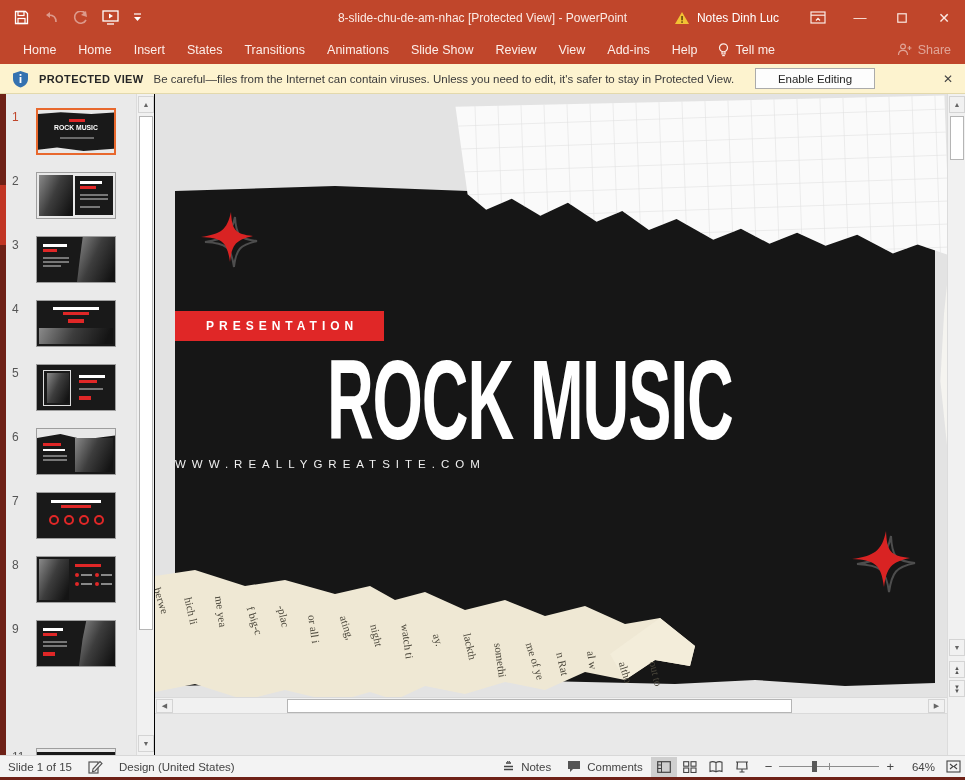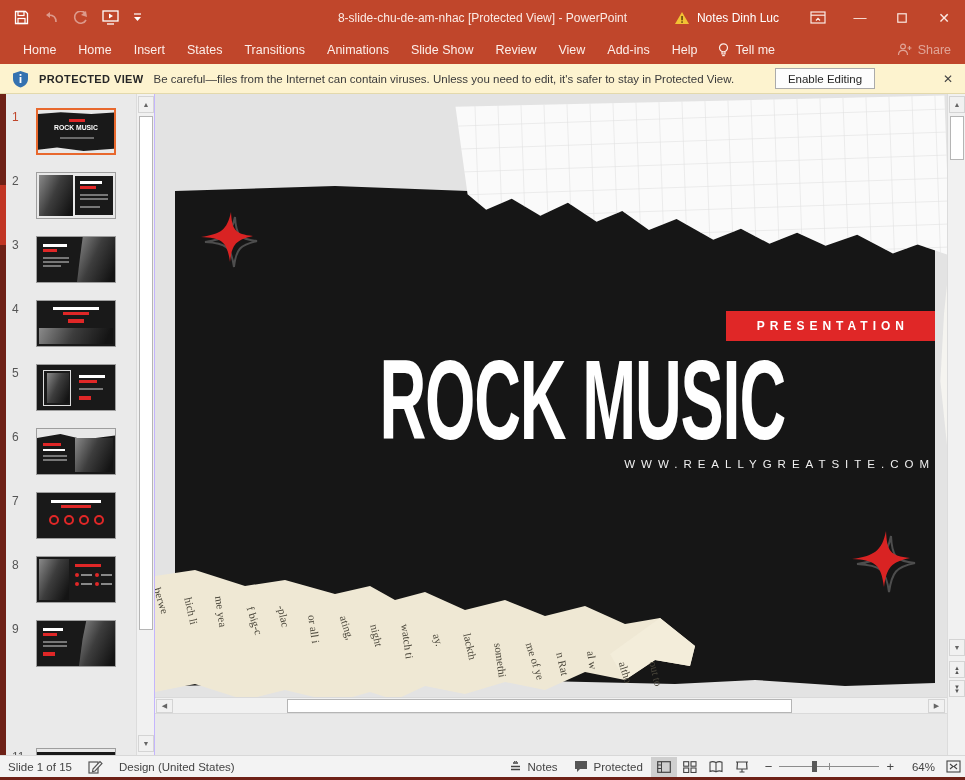--- a/index.html
+++ b/index.html
@@ -1,18 +1,18 @@
 <!DOCTYPE html>
 <html><head>
 <meta charset="utf-8">
 <style>
   * { margin:0; padding:0; box-sizing:border-box; }
   html,body { width:965px; height:780px; overflow:hidden; }
   body { font-family:"Liberation Sans", sans-serif; }
-  #app { position:relative; width:965px; height:780px; background:#c4b5fd; overflow:hidden; }
+  #app { position:relative; width:965px; height:780px; background:#000000; overflow:hidden; }
 
   
   .titlebar { position:absolute; left:0; top:0; width:965px; height:35px; background:#c0462b; color:#fff; }
   .qat { position:absolute; left:14px; top:0; height:35px; display:flex; align-items:center; gap:14px; }
   .qat .dim { opacity:.45; }
   .tb-title { position:absolute; left:0; right:0; top:0; height:35px; display:flex; align-items:center; justify-content:center; font-size:12px; color:#fbeae4; pointer-events:none; }
   .tb-right { position:absolute; right:0; top:0; height:35px; display:flex; align-items:center; }
   .tb-user { display:flex; align-items:center; gap:7px; font-size:12px; margin-right:18px; }
   .winbtn { width:42px; height:35px; display:flex; align-items:center; justify-content:center; font-size:13px; color:#fbeae4; }
   .winbtn.close { font-size:14px; }
@@ -21,42 +21,42 @@
   .menubar { position:absolute; left:0; top:35px; width:965px; height:29px; background:#c0462b; display:flex; align-items:center; }
   #ribbon-tabs { display:flex; align-items:center; margin-left:12px; }
   .tab { color:#fceee9; font-size:12.5px; padding:6px 11px; cursor:default; }
   .tellme { display:flex; align-items:center; gap:6px; color:#fceee9; font-size:12.5px; padding:6px 10px; }
   .share { position:absolute; right:14px; display:flex; align-items:center; gap:6px; color:#fff; opacity:.5; font-size:12.5px; }
 
   
   .banner { position:absolute; left:0; top:64px; width:965px; height:30px; background:#fdf3cf; border-bottom:1px solid #e3d9ac; display:flex; align-items:center; }
   .banner-label { font-weight:bold; font-size:11px; letter-spacing:.4px; color:#262626; margin:0 10px 0 10px; }
   .banner-msg { font-size:11.5px; color:#3a3a3a; }
-  .banner-btn { position:absolute; right:90px; width:100px; height:21px; background:#fdfdfd; border:1px solid #ababab; font-size:11.5px; color:#262626; display:flex; align-items:center; justify-content:center; }
+  .banner-btn { position:absolute; right:90px; width:120px; height:21px; background:#fdfdfd; border:1px solid #ababab; font-size:11.5px; color:#262626; display:flex; align-items:center; justify-content:center; }
   .banner-x { position:absolute; right:8px; width:18px; height:18px; display:flex; align-items:center; justify-content:center; color:#444; font-size:12px; }
 
   
   .main { position:absolute; left:0; top:94px; width:965px; height:661px; overflow:hidden; }
   .left-edge { position:absolute; left:0; top:0; width:6px; height:661px; background:#6e2117; }
   .left-edge .seg { position:absolute; left:0; top:91px; width:6px; height:60px; background:#c13524; }
 
   .thumbpanel { position:absolute; left:6px; top:0; width:130px; height:661px; background:#eaeaea; overflow:hidden; }
   .thumb-row { position:absolute; left:0; width:130px; height:54px; }
   .thumb-num { position:absolute; left:6px; top:2px; width:20px; text-align:left; font-size:12px; color:#555; }
   .thumb-num.sel { color:#c0462b; }
   .thumb-box { position:absolute; left:30px; top:0; width:80px; height:47px; background:#191919; border:1px solid #9e9e9e; overflow:hidden; }
   .thumb-box.selected { border:2px solid #e8682d; }
   .panel-scroll { position:absolute; left:136px; top:0; width:18px; height:661px; background:#f1f1f1; border-left:1px solid #dcdcdc; }
   .scroll-btn { position:absolute; left:1px; width:16px; height:17px; background:#f1f1f1; border:1px solid #d4d4d4; color:#666; font-size:7px; display:flex; align-items:center; justify-content:center; }
   .scroll-thumb { position:absolute; left:2px; width:14px; background:#ffffff; border:1px solid #b5b5b5; }
 
   .canvas { position:absolute; left:155px; top:0; width:792px; height:661px; background:#e3e3e3; overflow:hidden; }
   .deco { position:absolute; left:0; top:0; }
 
-  .slide-text { position:absolute; left:20px; top:0; width:760px; text-align:right;padding-left:10px; }
+  .slide-text { position:absolute; left:20px; top:0; width:760px; text-align:left; }
   .badge { display:inline-block; margin-top:217px; background:#e02727; color:#fff; font-size:12px; font-weight:bold; letter-spacing:5px; padding:8px 26px 8px 31px; }
   .big-title { margin-top:8px; color:#ffffff; font-size:108px; font-weight:bold; line-height:.92; letter-spacing:-2px; transform:scale(.60,1.04); transform-origin:center top; white-space:nowrap; }
   .website { margin-top:10px; color:#f0f0f0; font-size:11.5px; letter-spacing:6px; }
 
   .np-frag { position:absolute; font-family:"Liberation Serif", serif; font-size:11px; color:#4c483c; white-space:nowrap; transform-origin:left top; }
 
   
   .hscroll { position:absolute; left:0; top:603px; width:792px; height:17px; background:#f1f1f1; border-top:1px solid #dadada; border-bottom:1px solid #dadada; }
   .hs-btn { position:absolute; top:1px; width:17px; height:14px; background:#f1f1f1; border:1px solid #d4d4d4; color:#666; font-size:7px; display:flex; align-items:center; justify-content:center; }
   .hs-thumb { position:absolute; left:132px; top:1px; width:505px; height:14px; background:#fff; border:1px solid #b5b5b5; }
@@ -431,21 +431,21 @@
             </svg>
         </span>
         <span>Notes</span>
       </div>
       <div class="sb-item">
         <span>
           <svg width="14" height="13" viewBox="0 0 14 13">
               <path d="M1 1 h12 v8 h-7 l-3 3 v-3 h-2 Z" fill="#555"></path>
             </svg>
         </span>
-        <span>Protected</span>
+        <span>Comments</span>
       </div>
       <div class="viewbtn sel">
         <svg width="14" height="12" viewBox="0 0 14 12">
             <rect x="0.7" y="0.7" width="12.6" height="10.6" fill="none" stroke="#444" stroke-width="1.2"></rect>
             <path d="M4.5 0.7 V11.3 M4.5 4 H0.7 M4.5 7.5 H0.7" stroke="#444" stroke-width="1"></path>
           </svg>
       </div>
       <div class="viewbtn">
         <svg width="14" height="12" viewBox="0 0 14 12">
             <rect x="0.7" y="0.7" width="5" height="4.5" fill="none" stroke="#444" stroke-width="1.1"></rect>

